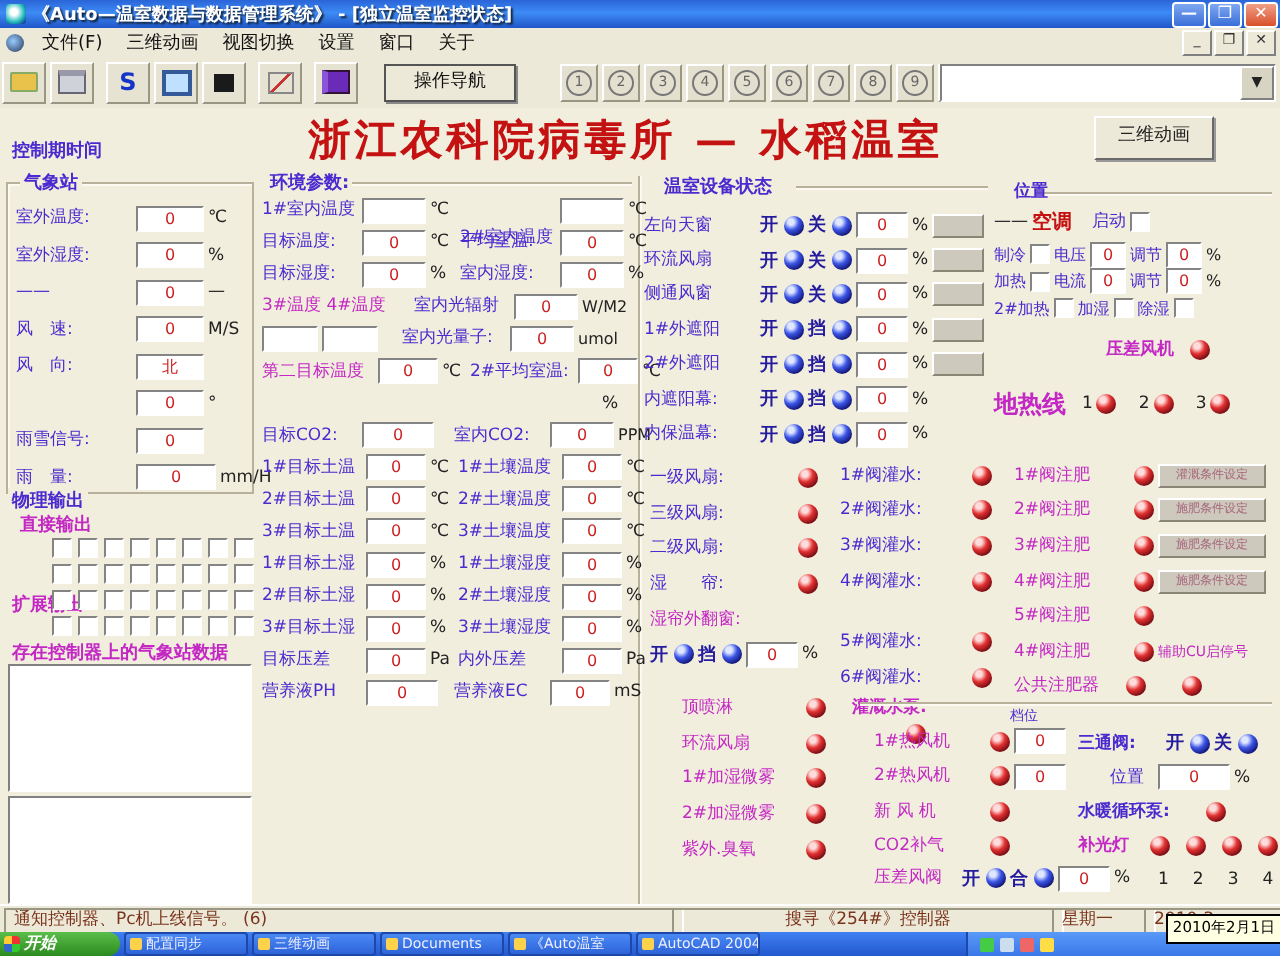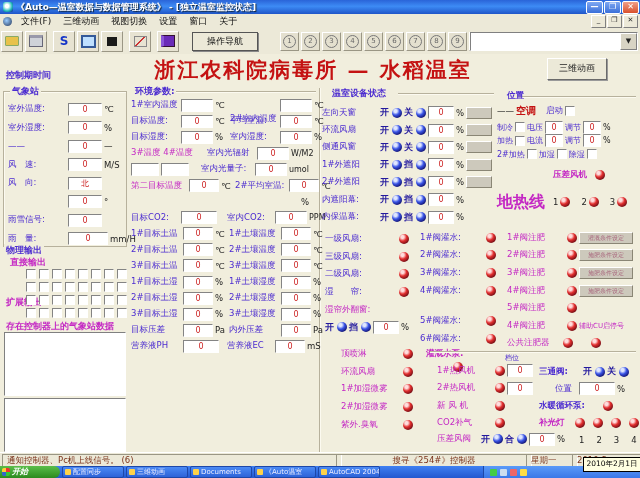--- a/index.html
+++ b/index.html
@@ -733,21 +733,21 @@
         <span class="lbl" style="font-size: 8px;">除湿</span>
         <span class="chk"></span>
       </div>
       <div class="row" style="height: 20px; margin-top: 4px;">
         <span class="sp" style="width: 54px;"></span>
         <span class="lbl m" style="font-weight: bold;">压差风机</span>
         <span class="sp" style="width: 4px;"></span>
         <span class="ind ir"></span>
       </div>
       <div class="row" style="height: 18px; margin-top: 8px;">
-        <span class="lbl m" style="font-size: 16px; font-weight: bold;">地热线</span>
+        <span class="lbl m" style="font-size: 12px; font-weight: bold;">地热线</span>
         <span class="sp" style="width: 4px;"></span>
         <span class="unit">1</span>
         <span class="ind ir"></span>
         <span class="sp" style="width: 7px;"></span>
         <span class="unit">2</span>
         <span class="ind ir"></span>
         <span class="sp" style="width: 7px;"></span>
         <span class="unit">3</span>
         <span class="ind ir"></span>
       </div>

